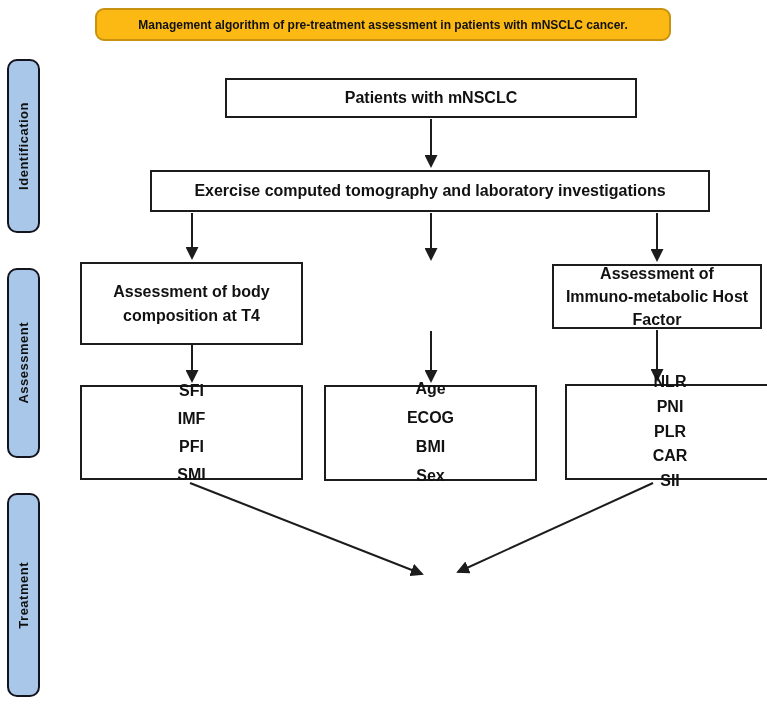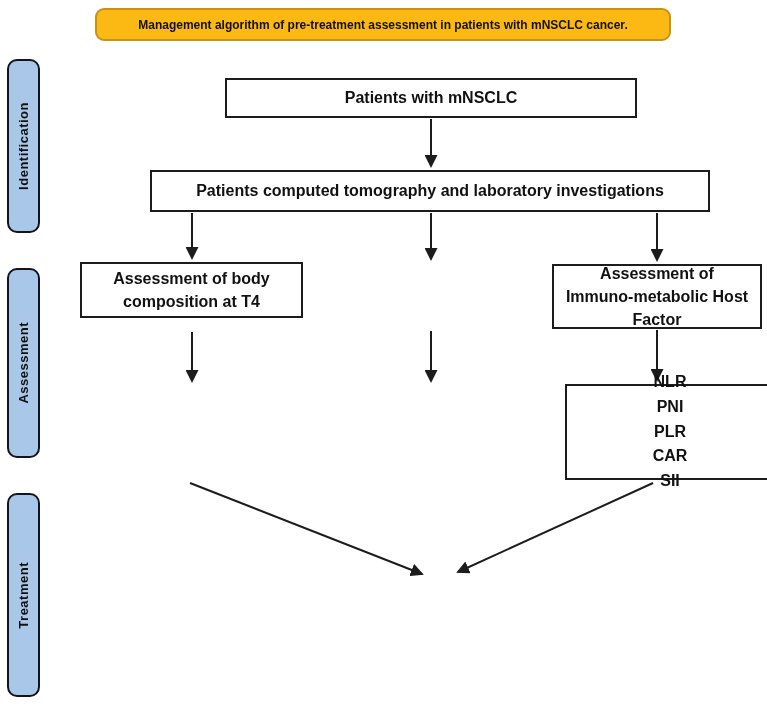--- a/index.html
+++ b/index.html
@@ -46,21 +46,21 @@
     border:2px solid #1c1c1c;
     display:flex;align-items:center;justify-content:center;
     text-align:center;
     font-size:16px;font-weight:bold;color:#111;
     line-height:1.45;
     white-space:pre-line;
     z-index:2;
   }
   #box-patients{left:225px;top:78px;width:412px;height:40px;}
   #box-staging{left:150px;top:170px;width:560px;height:42px;}
-  #box-col0-header{left:80px;top:262px;width:223px;height:56px;border-width:2.5px;}
+  #box-col0-header{left:80px;top:262px;width:223px;height:83px;border-width:2.5px;}
   #box-col1-header{left:324px;top:263px;width:213px;height:67px;border-width:2.5px;}
   #box-col2-header{left:552px;top:264px;width:210px;height:65px;border-width:2.5px;}
   #box-col0-items{left:80px;top:385px;width:223px;height:95px;border-width:2.5px;line-height:1.75;}
   #box-col1-items{left:324px;top:385px;width:213px;height:96px;border-width:2.5px;line-height:1.8;}
   #box-col2-items{left:533px;top:384px;width:210px;height:96px;border-width:2.5px;line-height:1.55;margin-left:32px;}
   #box-treatment{left:247px;top:581px;width:388px;height:100px;border-width:2.5px;line-height:1.55;}
   
   #arrows{position:absolute;left:0;top:0;width:767px;height:715px;z-index:1;}
 </style>
 </head>
@@ -99,32 +99,44 @@
       <line x1="190" y1="483" x2="422" y2="574" marker-end="url(#ah)"></line>
       <line x1="653" y1="483" x2="458" y2="572" marker-end="url(#ah)"></line>
     </g>
   </svg>
 
   <div class="fbox" id="box-patients">
     <span>Patients with mNSCLC</span>
   </div>
 
   <div class="fbox" id="box-staging">
-    <span>Patients computed tomography and laboratory investigations</span>
+    <span>Exercise computed tomography and laboratory investigations</span>
   </div>
 
   <div class="fbox" id="box-col0-header">
     <span>Assessment of body
 composition at T4</span>
   </div>
   <div class="fbox" id="box-col2-header">
     <span>Assessment of
 Immuno-metabolic Host Factor</span>
   </div>
 
+  <div class="fbox" id="box-col0-items">
+    <span>SFI
+IMF
+PFI
+SMI</span>
+  </div>
+  <div class="fbox" id="box-col1-items">
+    <span>Age
+ECOG
+BMI
+Sex</span>
+  </div>
   <div class="fbox" id="box-col2-items">
     <span>NLR
 PNI
 PLR
 CAR
 SII</span>
   </div>
 
 
 </div>

